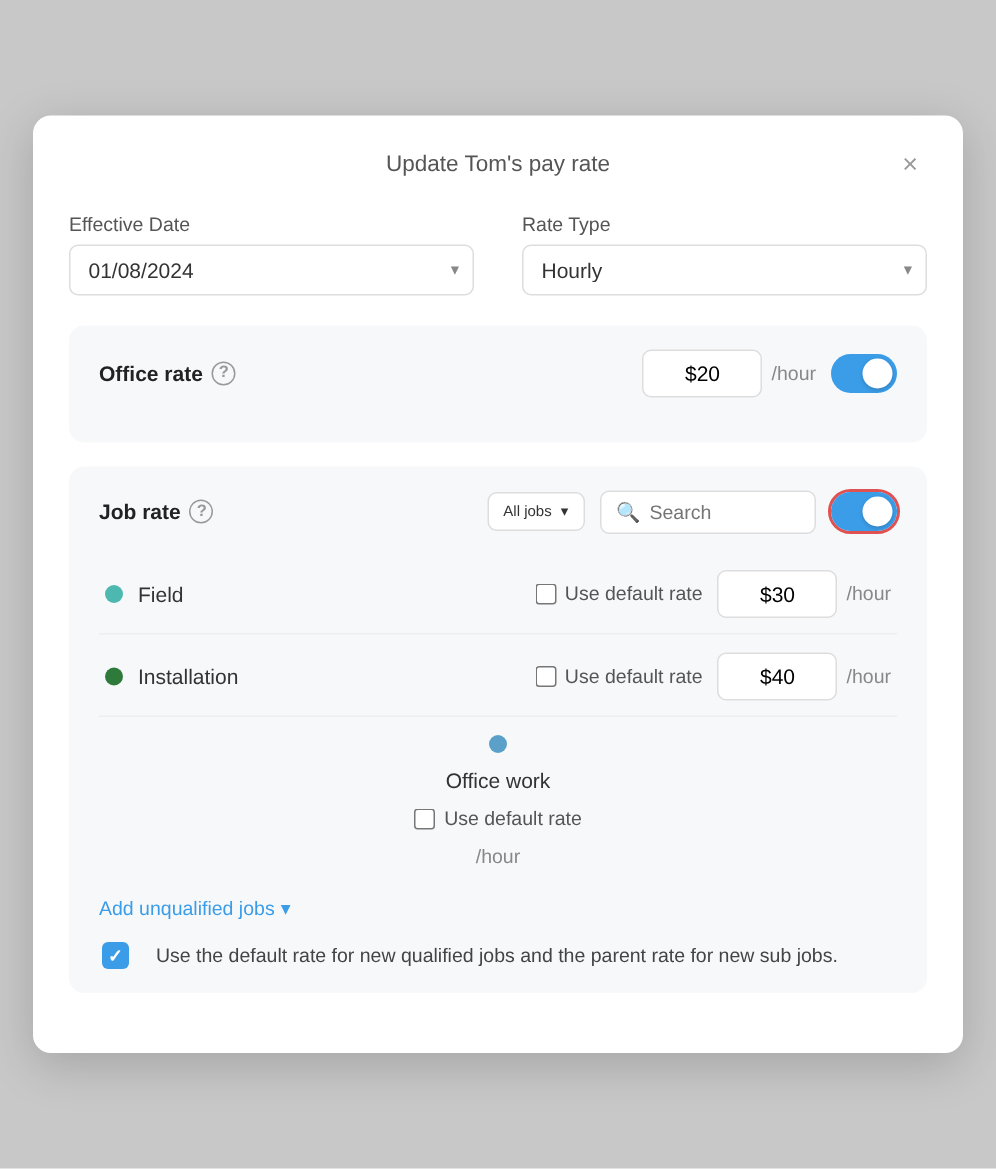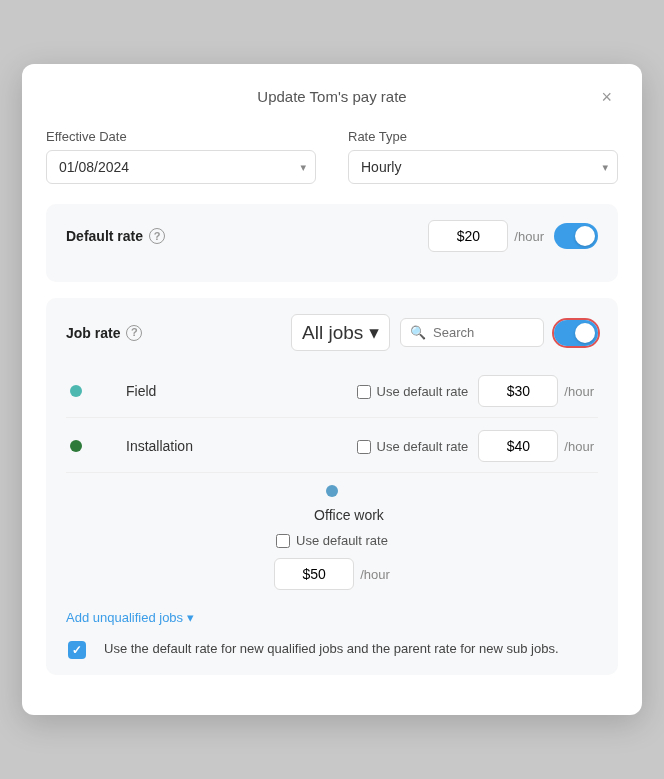--- a/index.html
+++ b/index.html
@@ -226,21 +226,21 @@
     }
 
     .filter-select {
       display: flex;
       align-items: center;
       gap: 6px;
       padding: 6px 10px;
       border: 1px solid #ddd;
       border-radius: 6px;
       background: #fff;
-      font-size: 19px;
+      font-size: 10px;
       cursor: pointer;
       white-space: nowrap;
     }
 
     .search-input-wrapper {
       display: flex;
       align-items: center;
       border: 1px solid #ddd;
       border-radius: 6px;
       background: #fff;
@@ -285,21 +285,20 @@
       width: 12px;
       height: 12px;
       border-radius: 50%;
       flex-shrink: 0;
     }
 
     .job-name {
       flex: 1;
       font-size: 14px;
       color: #333;
-      margin-left: 34px;
     }
 
     .checkbox-label {
       display: flex;
       align-items: flex-end;
       gap: 6px;
       font-size: 13px;
       color: #555;
       white-space: nowrap;
       cursor: pointer;
@@ -415,21 +414,21 @@
             <option>Fixed</option>
           </select>
           <span class="select-arrow">▾</span>
         </div>
       </div>
     </div>
 
     <div class="section-box">
       <div class="section-header">
         <span class="section-title">
-          <span>Default rate</span>
+          <span>Office rate</span>
           <span class="help-icon">?</span>
         </span>
         <div class="section-controls">
           <div class="rate-input-group">
             <input class="rate-input" type="text" value="$20" style="">
             <span class="rate-unit">/hour</span>
           </div>
           <label class="toggle">
             <input type="checkbox" checked="" style="">
             <span class="toggle-slider on"></span>
@@ -489,21 +488,20 @@
         </div>
 
         <div class="job-row">
           <span class="job-dot" style="background:#5aa0c8;"></span>
           <span class="job-name">Office work</span>
           <label class="checkbox-label">
             <input type="checkbox" style="">
             <span>Use default rate</span>
           </label>
           <div class="rate-input-group">
-            <input class="rate-input" type="text" value="$50" style="">
             <span class="rate-unit">/hour</span>
           </div>
         </div>
 
       </div>
 
       <button class="add-unqualified">
         <span>Add unqualified jobs</span>
         <span>▾</span>
       </button>

